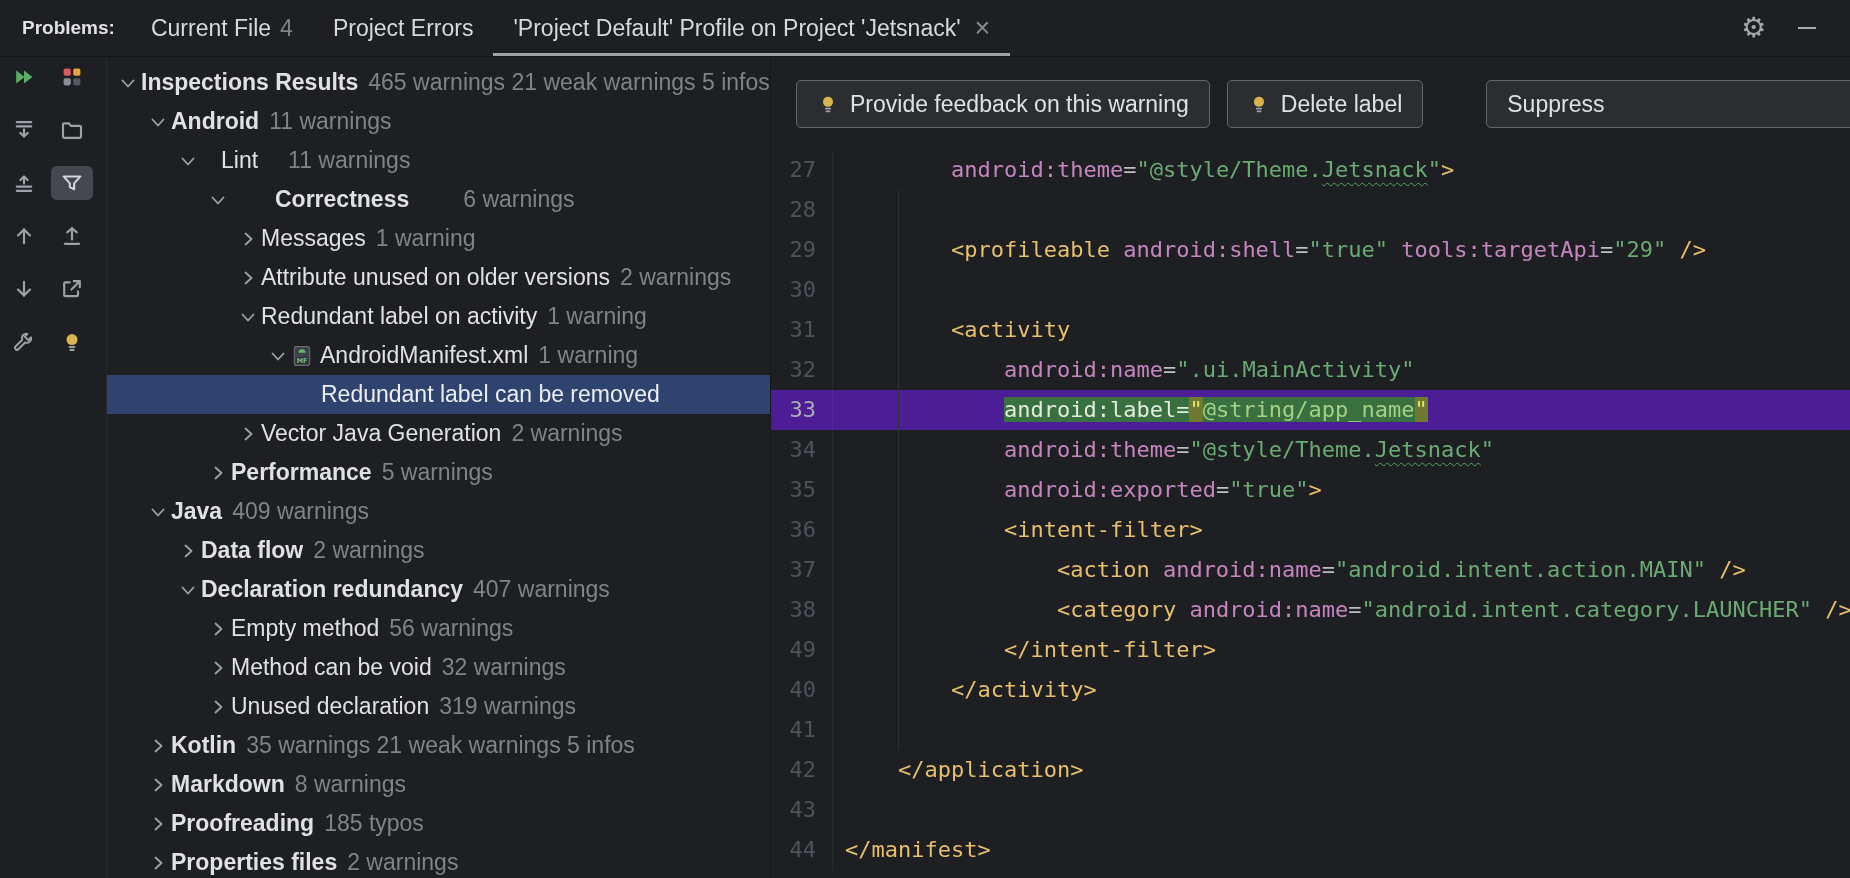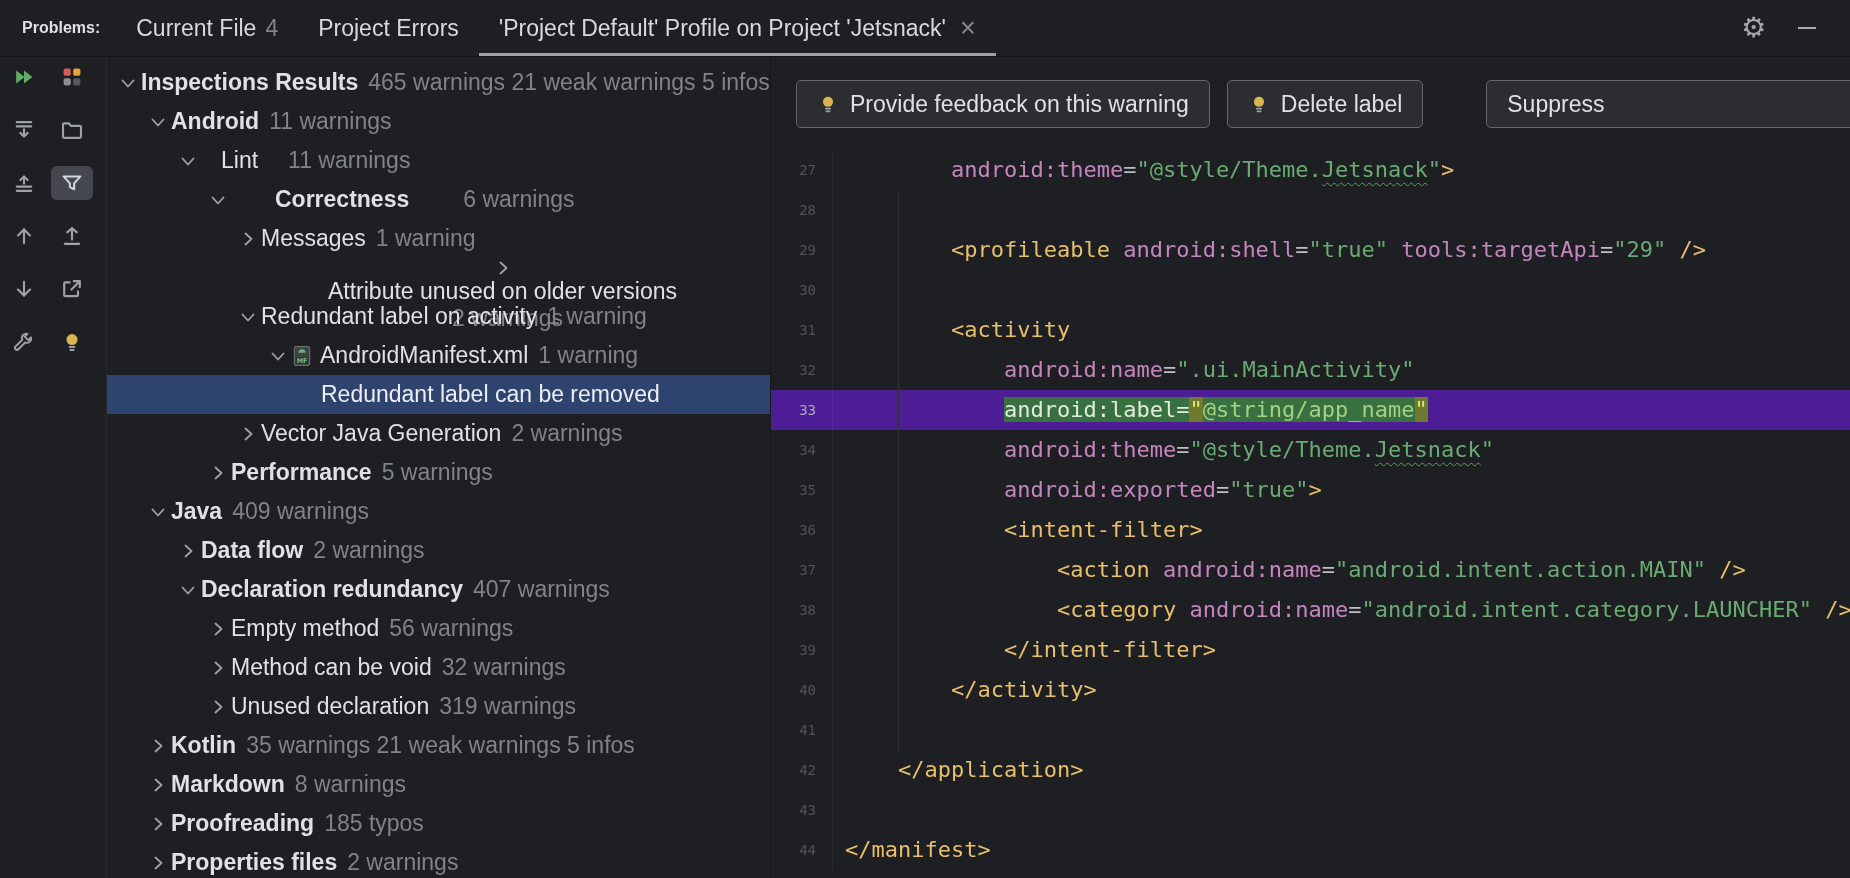--- a/index.html
+++ b/index.html
@@ -2,21 +2,21 @@
 <html><head>
 <meta charset="utf-8">
 <style>
   html,body{margin:0;padding:0;width:1850px;height:878px;overflow:hidden;
     background:#1e1f22;font-family:"Liberation Sans",sans-serif;}
   *{box-sizing:border-box;}
 
   
   .tabbar{position:absolute;top:0;left:0;right:0;height:57px;display:flex;align-items:center;
     background:#1e1f22;border-bottom:1px solid #131416;}
-  .problems-title{font-size:16px;font-weight:bold;color:#dfe1e5;margin:0 16px 0 22px;white-space:nowrap;}
+  .problems-title{font-size:19px;font-weight:bold;color:#dfe1e5;margin:0 16px 0 22px;white-space:nowrap;}
   .tabs{display:flex;height:100%;align-items:stretch;}
   .tab{display:flex;align-items:center;padding:0 20px;position:relative;cursor:default;white-space:nowrap;}
   .tab-label{font-size:23px;color:#d6d9de;}
   .tab-count{font-size:23px;color:#7f838a;margin-left:9px;}
   .tab-close{font-size:27px;color:#85898f;margin-left:14px;line-height:1;}
   .tab.active::after{content:"";position:absolute;left:0;right:0;bottom:0;height:3px;background:#9da1a8;}
   .tabbar-actions{margin-left:auto;display:flex;align-items:center;gap:30px;padding-right:32px;}
   .gear{font-family:"DejaVu Sans",sans-serif;font-size:28px;color:#a2a6ad;line-height:1;cursor:pointer;}
   .minimize{display:flex;align-items:center;justify-content:center;width:22px;height:22px;cursor:pointer;}
   .minbar{width:18px;height:2px;background:#a8acb2;display:block;}
@@ -49,21 +49,21 @@
   .action-btn{display:inline-flex;align-items:center;gap:11px;height:48px;padding:0 20px;
     border:1px solid #62666d;border-radius:5px;background:#2b2d30;color:#dfe1e5;
     font-size:23px;font-family:"Liberation Sans",sans-serif;white-space:nowrap;cursor:pointer;flex:none;}
   .action-btn.wide{min-width:520px;justify-content:flex-start;}
   .btn-bulb{display:inline-flex;align-items:center;}
 
   .lines{position:absolute;top:93px;left:0;right:0;font-family:"DejaVu Sans Mono",monospace;font-size:22px;}
   .line{display:flex;height:40px;line-height:40px;}
   .line.cur{background:#4c1d95;}
   .gutter{width:62px;flex:none;text-align:right;padding-right:16px;color:#4e535b;
-    border-right:1px solid rgba(255,255,255,0.05);font-size:14px;}
+    border-right:1px solid rgba(255,255,255,0.05);font-size:22px;}
   .line.cur .gutter{color:#a8adb4;}
   .code{position:relative;flex:1;padding-left:12px;white-space:pre;}
   .guide{position:absolute;top:0;bottom:0;width:1px;background:#2e3136;}
 
   .c-pln{color:#bcbec4;}
   .c-tag{color:#e8bf6a;}
   .c-attr{color:#c586c0;}
   .c-str{color:#6aab73;}
   .c-strsq{color:#6aab73;text-decoration-line:underline;text-decoration-style:wavy;
     text-decoration-color:#55a25f;text-decoration-thickness:1px;text-underline-offset:5px;}
@@ -241,21 +241,21 @@
     <span class="chev">
           <svg width="20" height="20" viewBox="0 0 20 20">
             <path d="M7.5 4.5l6 5.5-6 5.5" stroke="#9da2a9" stroke-width="1.8" fill="none" stroke-linecap="round" stroke-linejoin="round"></path>
           </svg>
         </span>
 
     <span class="tree-label">Messages</span>
     <span class="meta">1 warning</span>
   </div>
 
-  <div class="row" style="padding-left: 128px; flex-direction: column;">
+  <div class="row" style="padding-left: 128px;">
     <span class="chev">
           <svg width="20" height="20" viewBox="0 0 20 20">
             <path d="M7.5 4.5l6 5.5-6 5.5" stroke="#9da2a9" stroke-width="1.8" fill="none" stroke-linecap="round" stroke-linejoin="round"></path>
           </svg>
         </span>
 
     <span class="tree-label">Attribute unused on older versions</span>
     <span class="meta">2 warnings</span>
   </div>
 
@@ -509,21 +509,21 @@
     <span class="gutter">37</span>
     <span class="code"><span class="guide" style="left: calc(4ch + 12px);"></span><span class="c-pln">                </span><span class="c-tag">&lt;action</span><span class="c-pln"> </span><span class="c-attr">android:name</span><span class="c-pln">=</span><span class="c-str">"android.intent.action.MAIN"</span><span class="c-tag"> /&gt;</span></span>
   </div>
 
   <div class="line">
     <span class="gutter">38</span>
     <span class="code"><span class="guide" style="left: calc(4ch + 12px);"></span><span class="c-pln">                </span><span class="c-tag">&lt;category</span><span class="c-pln"> </span><span class="c-attr">android:name</span><span class="c-pln">=</span><span class="c-str">"android.intent.category.LAUNCHER"</span><span class="c-tag"> /&gt;</span></span>
   </div>
 
   <div class="line">
-    <span class="gutter">39</span>
+    <span class="gutter">49</span>
     <span class="code"><span class="guide" style="left: calc(4ch + 12px);"></span><span class="c-pln">            </span><span class="c-tag">&lt;/intent-filter&gt;</span></span>
   </div>
 
   <div class="line">
     <span class="gutter">40</span>
     <span class="code"><span class="guide" style="left: calc(4ch + 12px);"></span><span class="c-pln">        </span><span class="c-tag">&lt;/activity&gt;</span></span>
   </div>
 
   <div class="line">
     <span class="gutter">41</span>

